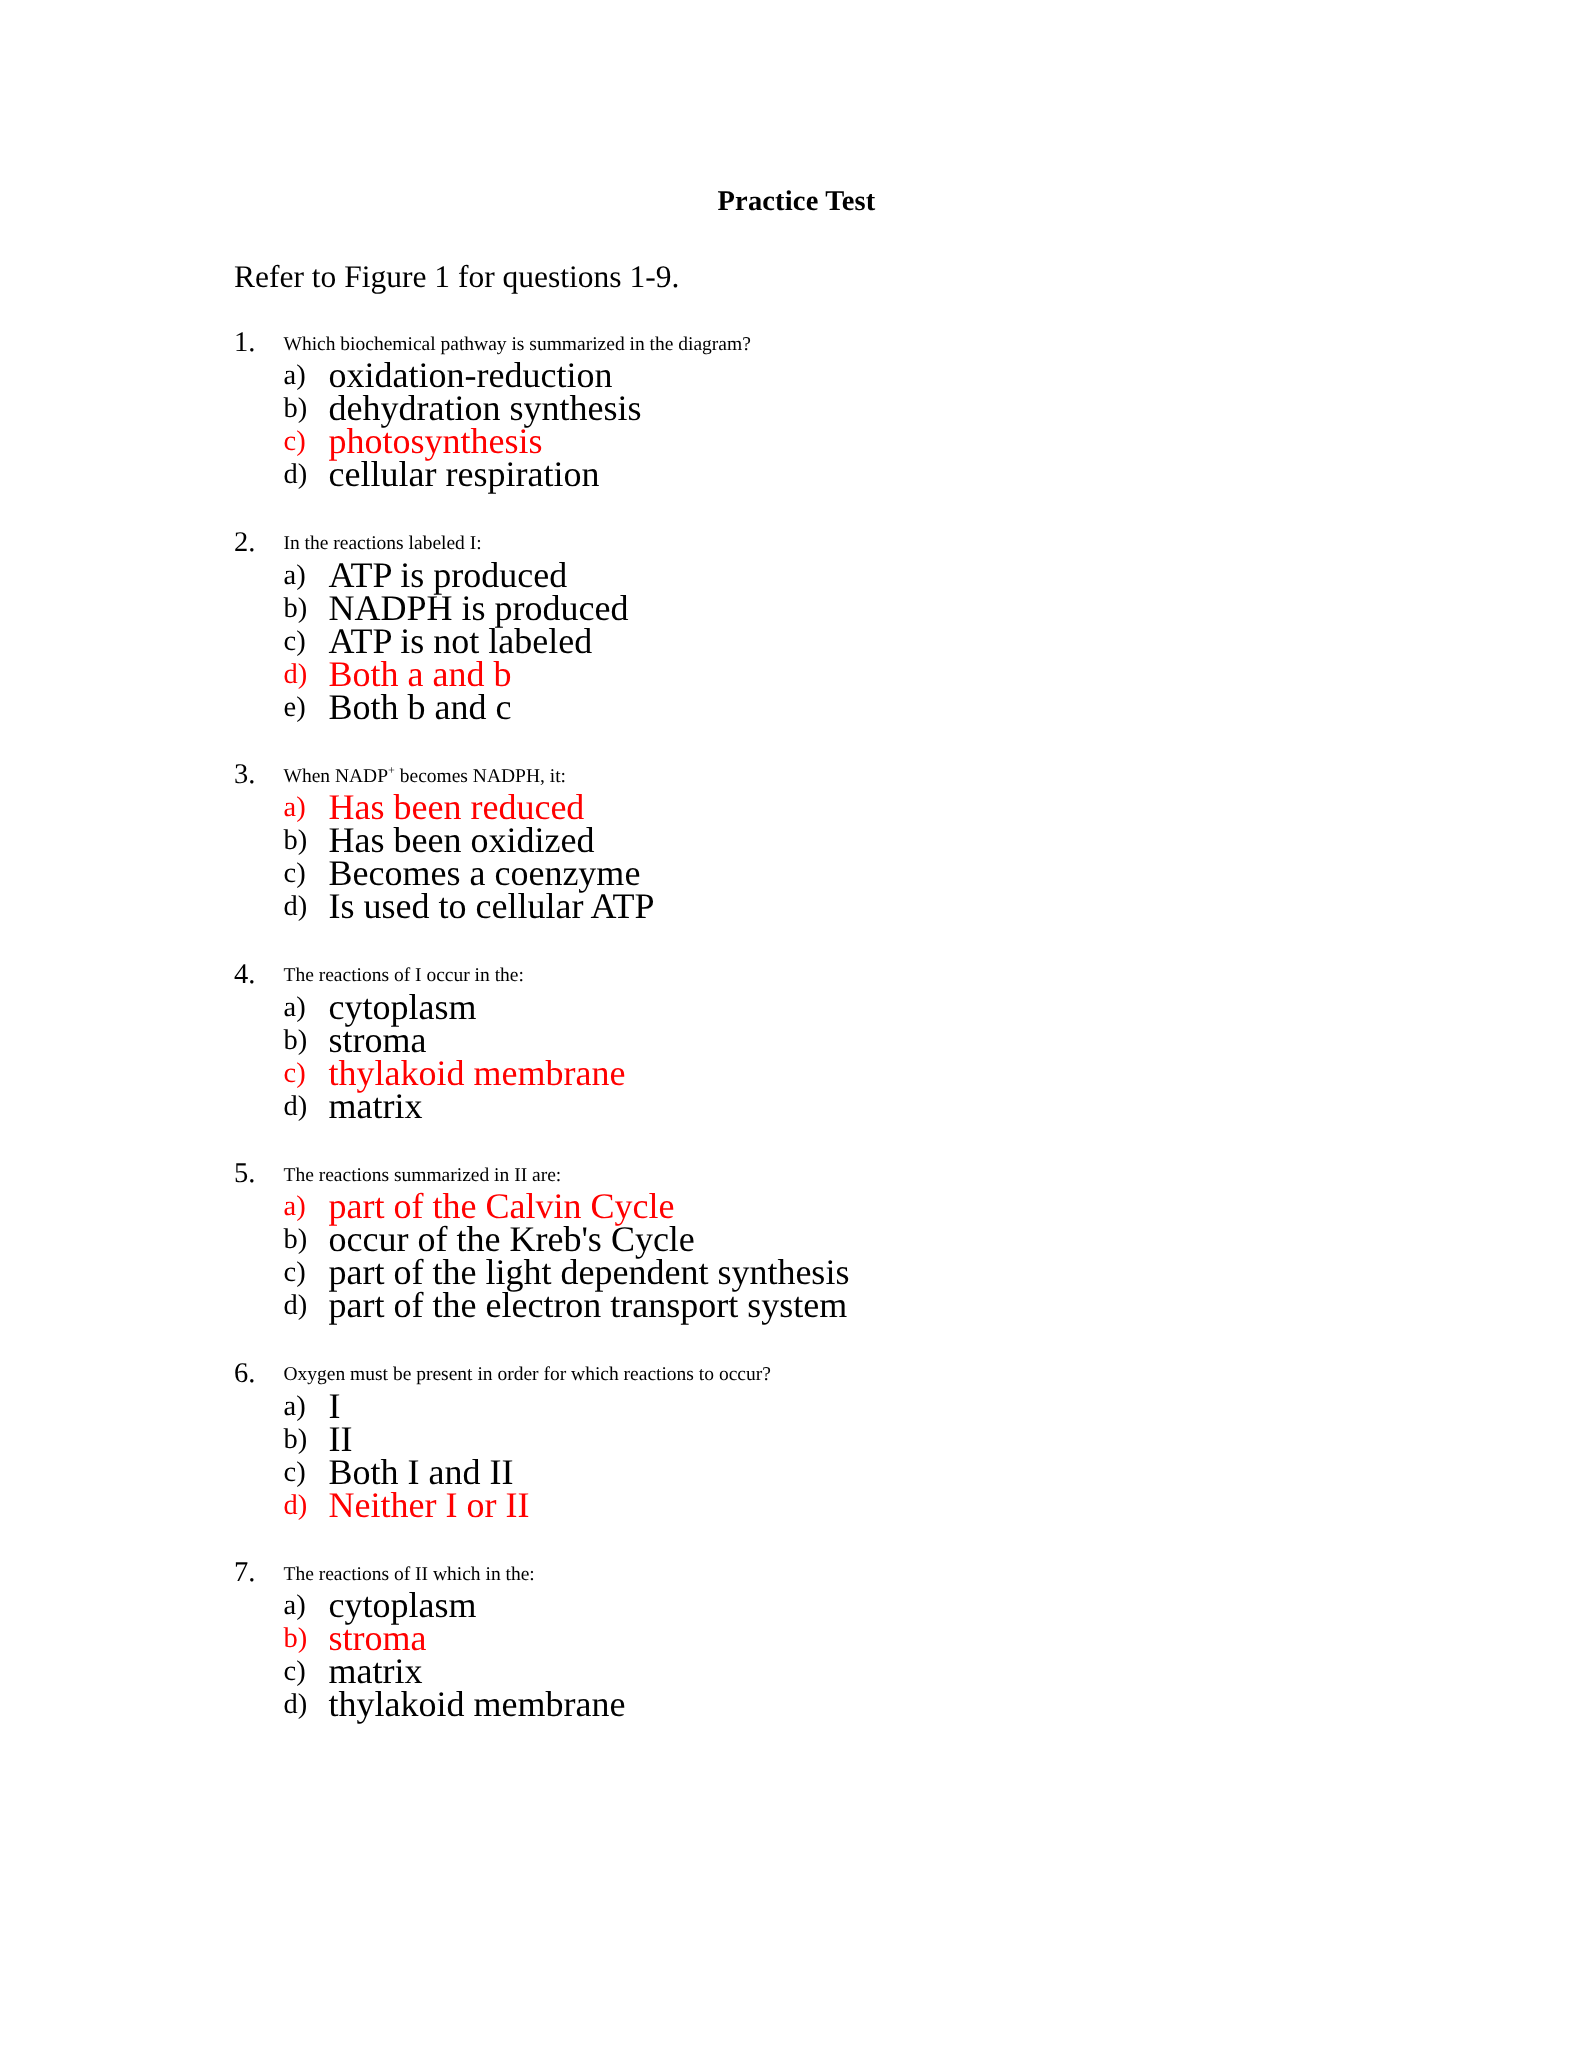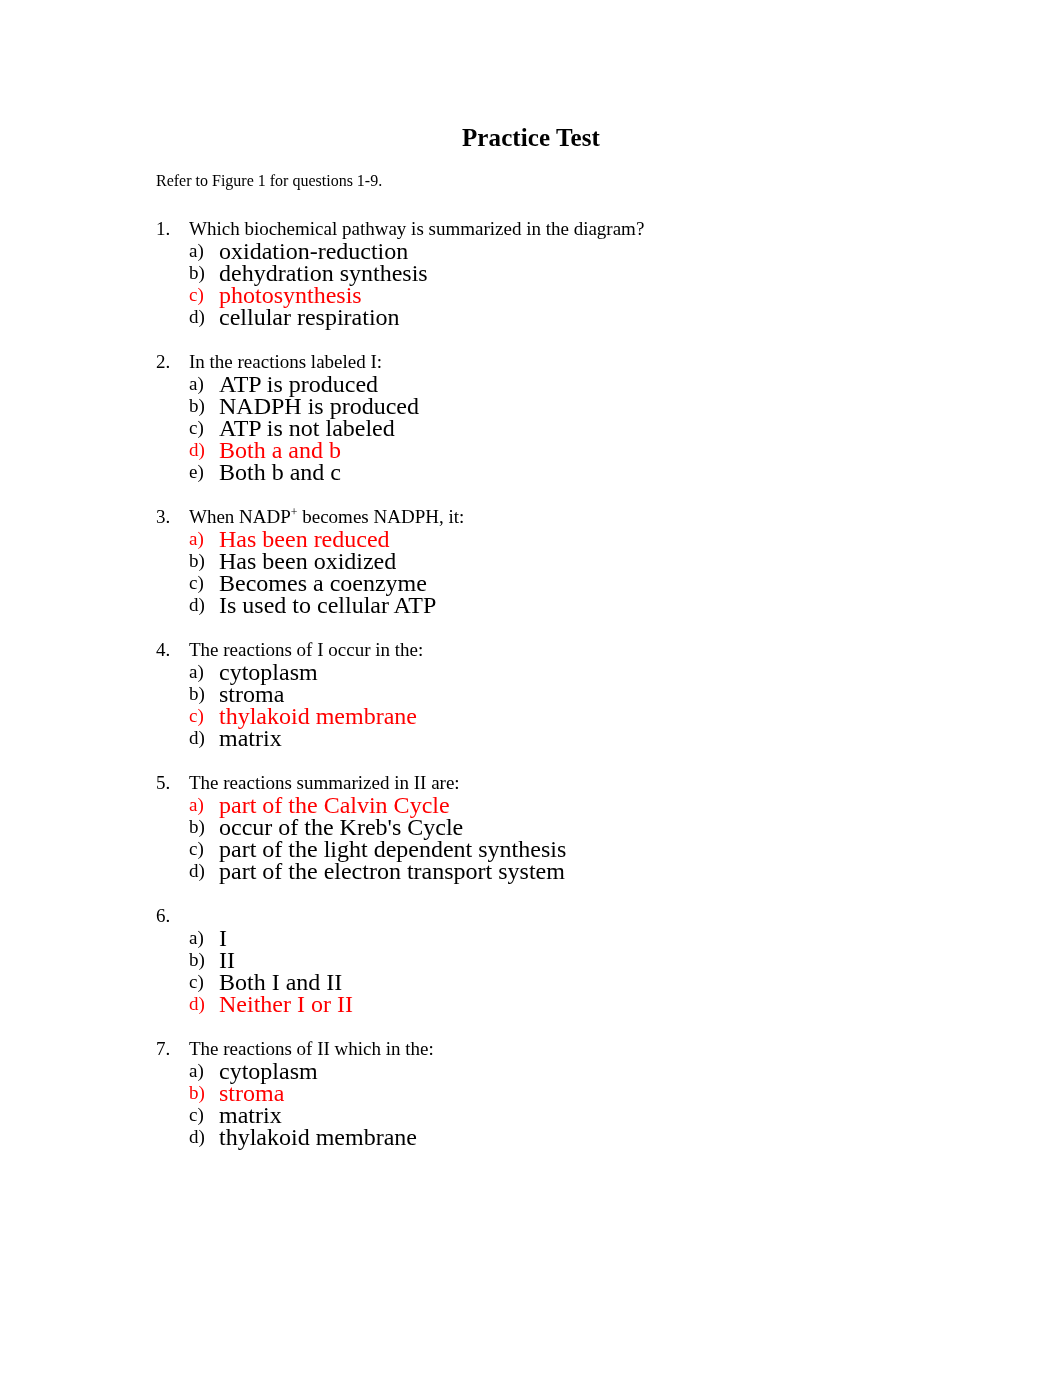--- a/index.html
+++ b/index.html
@@ -20,29 +20,29 @@
     height: 1377px;
     background: #ffffff;
     overflow: hidden;
   }
   .doc-title {
     position: absolute;
     top: 124px;
     left: 0;
     width: 1062px;
     text-align: center;
-    font-size: 25px;
+    font-size: 19px;
     font-weight: bold;
     letter-spacing: 0.1px;
   }
   .intro-line {
     position: absolute;
     top: 172px;
     left: 156px;
-    font-size: 16px;
+    font-size: 21px;
   }
   .questions {
     position: absolute;
     top: 218px;
     left: 156px;
     width: 830px;
   }
   .question-block {
     margin-bottom: 23px;
   }
@@ -50,21 +50,21 @@
     display: flex;
     align-items: flex-start;
     line-height: 22px;
   }
   .q-number {
     width: 33px;
     flex: 0 0 33px;
     font-size: 19px;
   }
   .q-text {
-    font-size: 19px;
+    font-size: 13px;
     white-space: nowrap;
   }
   .options {
     margin-top: 0;
   }
   .option-row {
     display: flex;
     align-items: flex-start;
     line-height: 22px;
     padding-left: 33px;
@@ -217,20 +217,21 @@
           </div>
           <div class="option-row">
             <span class="opt-letter">d)</span>
             <span class="opt-text">part of the electron transport system</span>
           </div>
         </div>
       </div>
       <div class="question-block">
         <div class="question-row">
           <span class="q-number">6.</span>
+          <span class="q-text">Oxygen must be present in order for which reactions to occur?</span>
         </div>
         <div class="options">
           <div class="option-row">
             <span class="opt-letter">a)</span>
             <span class="opt-text">I</span>
           </div>
           <div class="option-row">
             <span class="opt-letter">b)</span>
             <span class="opt-text">II</span>
           </div>

